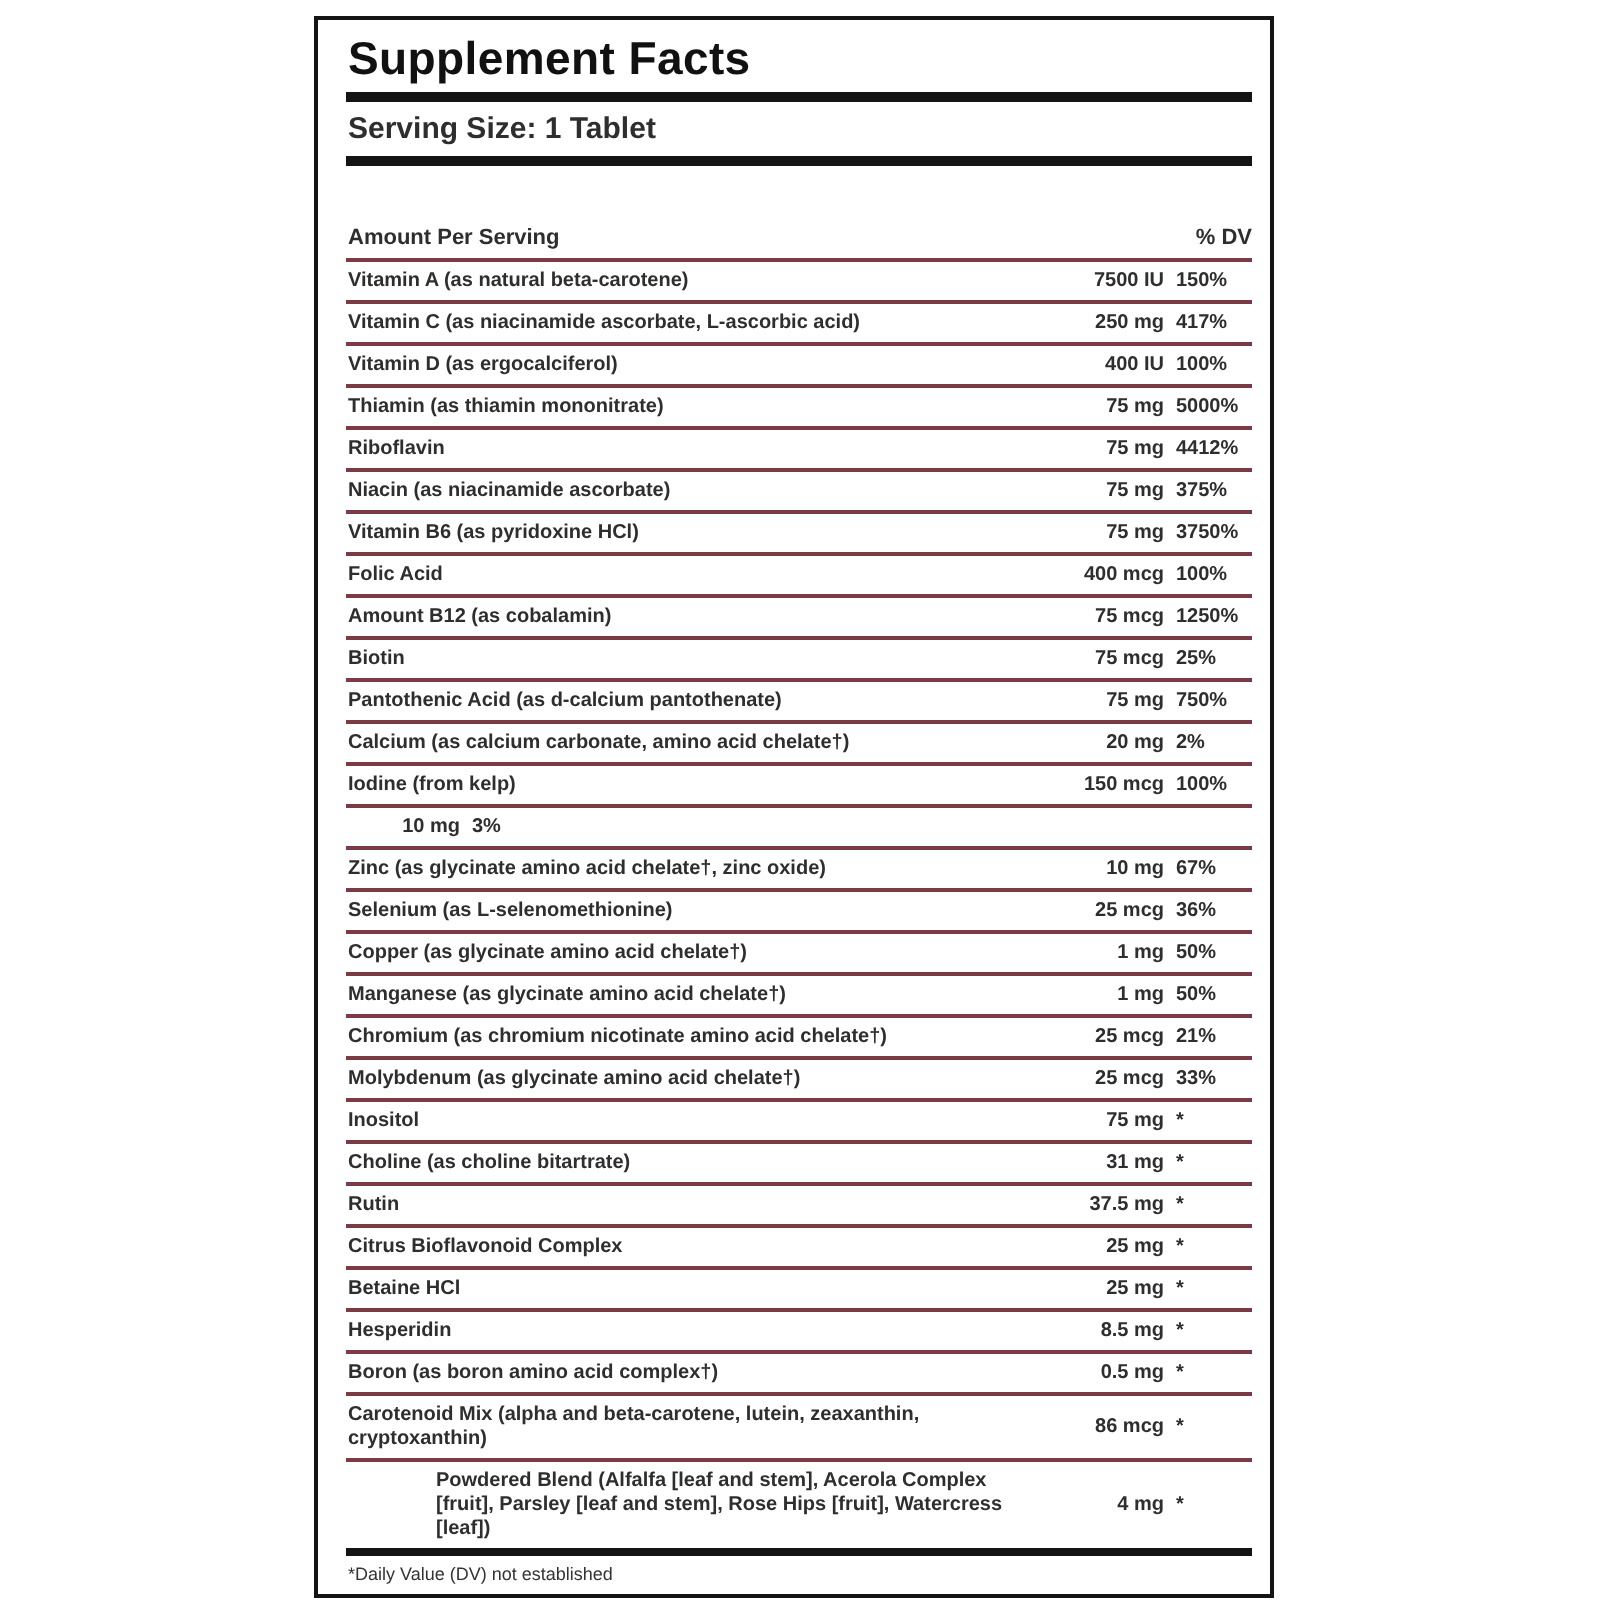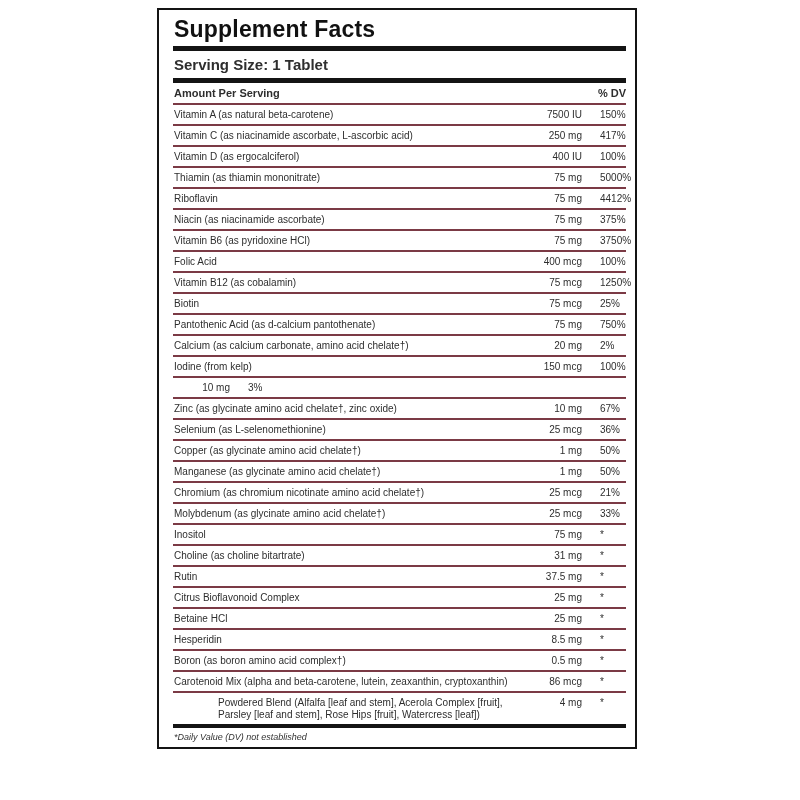--- a/index.html
+++ b/index.html
@@ -56,58 +56,58 @@
     line-height: 13px;
   }
   .col-header {
     display: flex;
     align-items: baseline;
     font-size: 11px;
     font-weight: bold;
     padding: 4px 0 3px 1px;
     line-height: 13px;
     border-bottom: 2px solid var(--sep);
+    margin-top: 26px;
   }
   .col-header .amount-header { flex: 1 1 auto; }
   .col-header .dv-header { flex: 0 0 auto; text-align: right; }
   .rows {}
   .row {
     display: flex;
-    align-items: flex-start;
+    align-items: center;
     font-size: 10px;
-    font-weight: normal;
+    font-weight: bold;
     line-height: 12px;
     padding: 4px 0 3px 1px;
     border-bottom: 2px solid var(--sep);
   }
   .row:last-child { border-bottom: none; margin-left: 44px; }
   .row .name {
     flex: 1 1 auto;
     padding-right: 8px;
   }
   .row .amount {
     flex: 0 0 56px;
     width: 56px;
     text-align: right;
     white-space: nowrap;
   }
   .row .dv {
     flex: 0 0 44px;
     width: 44px;
-    padding-left: 18px;
+    padding-left: 6px;
     text-align: left;
     white-space: nowrap;
   }
   .footnote {
     font-size: 9px;
     font-weight: normal;
     color: #333333;
     padding: 4px 0 4px 1px;
     line-height: 11px;
-    font-style: italic;
   }
 </style>
 </head>
 <body>
 
 <div class="page">
   <div class="label-box">
 
     <div class="title">Supplement Facts</div>
 
@@ -166,21 +166,21 @@
     <span class="dv">3750%</span>
   </div>
 
   <div class="row">
     <span class="name">Folic Acid</span>
     <span class="amount">400 mcg</span>
     <span class="dv">100%</span>
   </div>
 
   <div class="row">
-    <span class="name">Vitamin B12 (as cobalamin)</span>
+    <span class="name">Amount B12 (as cobalamin)</span>
     <span class="amount">75 mcg</span>
     <span class="dv">1250%</span>
   </div>
 
   <div class="row">
     <span class="name">Biotin</span>
     <span class="amount">75 mcg</span>
     <span class="dv">25%</span>
   </div>
 

